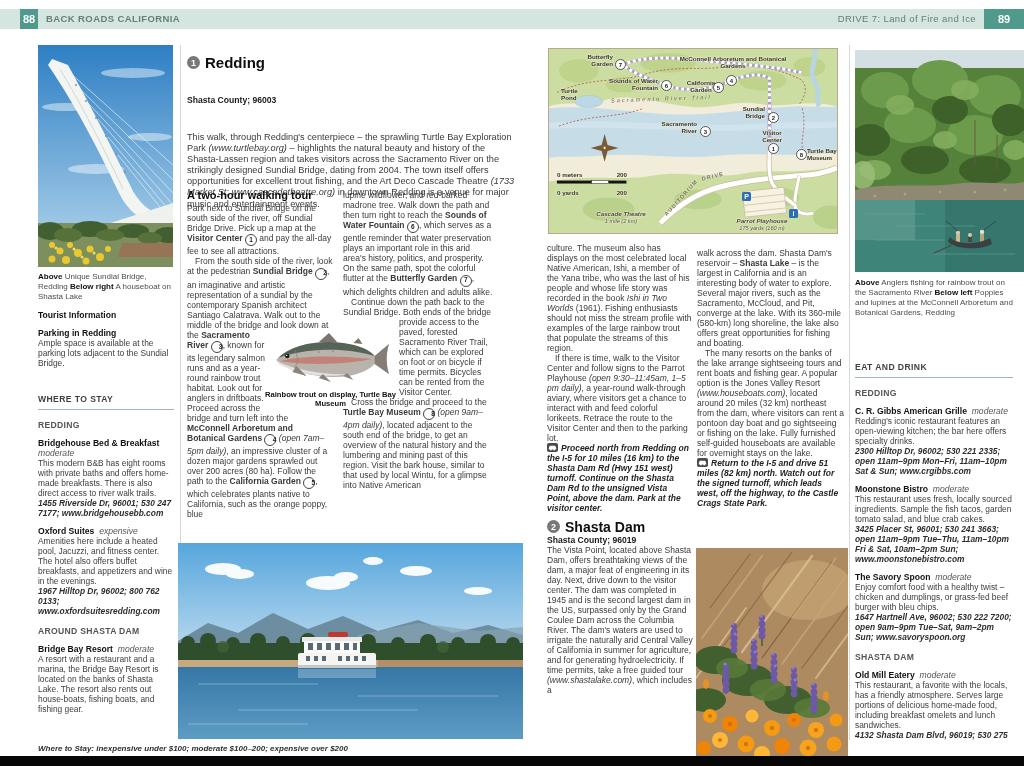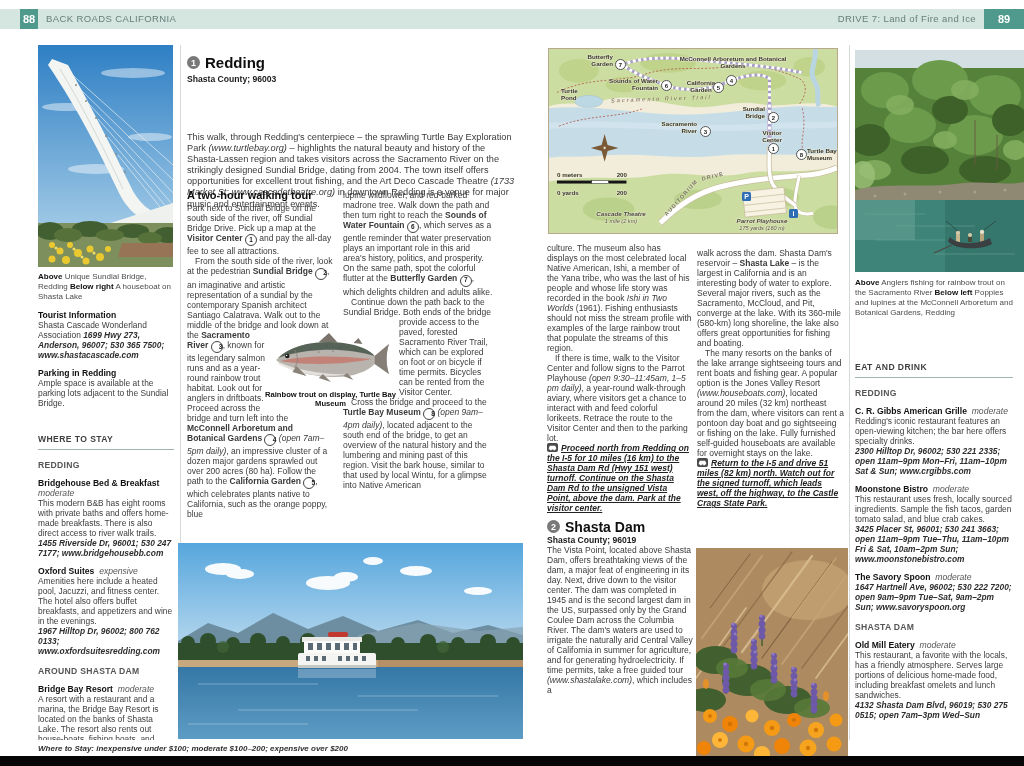--- a/index.html
+++ b/index.html
@@ -5,21 +5,21 @@
   html,body{margin:0;padding:0;background:#9a9a9a;}
   #page{position:relative;width:1024px;height:766px;background:#ffffff;overflow:hidden;
         font-family:"Liberation Sans",sans-serif;color:#3a3a3a;}
   
   .hbar{position:absolute;left:0;top:9px;width:1024px;height:20px;background:#d5e5df;}
   .tab{position:absolute;top:0;height:20px;background:#4f9a8c;color:#fff;font-weight:bold;
        font-size:11px;display:flex;align-items:center;justify-content:center;}
   .tab-l{left:20px;width:18px;}
   .tab-r{right:0;width:40px;}
   .htitle{position:absolute;top:0;height:20px;line-height:20px;font-size:9.5px;color:#66807a;letter-spacing:.4px;}
-  .ht-l{left:46px;}
+  .ht-l{left:46px;font-weight:bold;}
   .ht-r{right:48px;text-align:center;}
   
   .vrule{position:absolute;top:45px;width:1px;height:695px;background:#d4dbd7;}
   
   .photo{position:absolute;overflow:hidden;}
   
   .sidebar{position:absolute;font-size:8.4px;line-height:10px;}
   .cap{margin:0;font-size:8px;line-height:10px;color:#4c4c4c;}
   .cap b{color:#111;}
   .shead{margin:14px 0 0 0;font-weight:bold;font-size:8.6px;letter-spacing:.4px;color:#3f3f3f;
@@ -29,33 +29,33 @@
   .ssub{margin:10px 0 0 0;font-weight:bold;font-size:8.6px;color:#555;letter-spacing:.3px;}
   .ename{margin:8px 0 0 0;font-weight:bold;font-size:8.6px;color:#111;}
   .eprice{font-weight:normal;font-style:italic;color:#555;}
   .etext{margin:0;color:#3c3c3c;}
   .eaddr{margin:0;font-weight:bold;font-style:italic;color:#2e2e2e;}
   
   .sech{position:absolute;display:flex;align-items:center;gap:5px;}
   .snum{width:13px;height:13px;border-radius:50%;background:#787878;color:#fff;font-size:9px;
         font-weight:bold;display:inline-flex;align-items:center;justify-content:center;flex:0 0 13px;}
   .stitle{font-weight:bold;font-size:15px;color:#0f0f0f;}
-  .county{position:absolute;font-weight:bold;font-size:8.6px;color:#1a1a1a;}
+  .county{position:absolute;font-weight:bold;font-size:8.6px;color:#1a1a1a;margin-top:21px;}
   .body{font-size:8.5px;line-height:10px;color:#3a3a3a;text-align:left;}
   .intro{position:absolute;font-size:9.2px;line-height:11.1px;}
   .tourh{position:absolute;font-weight:bold;font-size:11px;color:#0f0f0f;}
   .col{position:absolute;overflow:hidden;}
   .col p{margin:0;}
   .col p.ind{text-indent:8px;}
   .rn{display:inline-flex;width:10px;height:10px;border:1px solid #444;border-radius:50%;background:#fff;
       font-size:6.5px;font-weight:bold;color:#222;align-items:center;justify-content:center;
       vertical-align:-1px;line-height:1;}
   .fsr{float:right;width:58px;height:76px;margin-left:4px;}
   .fsl{float:left;width:52px;height:74px;margin-right:4px;}
-  .drv{font-weight:bold;font-style:italic;color:#222;margin-top:2px;text-decoration:underline;}
+  .drv{font-weight:bold;font-style:italic;color:#222;margin-top:2px;}
   .dicon{display:inline-block;width:11px;height:9px;background:#4a4a4a;border-radius:2px;vertical-align:-1px;margin-right:3px;}
   .sech2{display:flex;align-items:center;gap:5px;margin:7px 0 2px 0;}
   .county2{font-weight:bold;font-size:8.6px;color:#1a1a1a;margin:0 0 2px 0;}
   .fishbox{position:absolute;}
   .fishcap{position:absolute;font-weight:bold;font-size:7.6px;line-height:9px;text-align:center;color:#111;}
   
   .map{position:absolute;left:548px;top:48px;width:290px;height:186px;background:#f2edda;
        border:1px solid #b9a98c;box-sizing:border-box;}
   .ml{position:absolute;font-size:6.2px;font-weight:bold;line-height:7px;color:#35352a;
       text-shadow:0 0 2px #f2edda,0 0 2px #f2edda,0 0 1px #f2edda;}
@@ -154,21 +154,20 @@
           <circle cx="36" cy="204" r="1.5"></circle>
           <circle cx="56" cy="208" r="1.5"></circle>
           <circle cx="44" cy="212" r="1.5"></circle>
       </g>
     </svg>
   </div>
 
   <div class="sidebar" style="left:38px;top:272px;width:136px;height:468px;overflow:hidden;">
     <p class="cap"><b>Above</b><span> Unique Sundial Bridge, Redding </span><b>Below right</b><span> A houseboat on Shasta Lake</span></p>
     <p class="ename">Tourist Information</p>
-    <p class="etext"><span>Shasta Cascade Wonderland Association </span><span class="eaddr" style="display:inline">1699 Hwy 273, Anderson, 96007; 530 365 7500; www.shastacascade.com</span></p>
     <p class="ename">Parking in Redding</p>
     <p class="etext">Ample space is available at the parking lots adjacent to the Sundial Bridge.</p>
     <div class="shead gap1">WHERE TO STAY</div>
     <p class="ssub">REDDING</p>
     <p class="ename"><span>Bridgehouse Bed &amp; Breakfast</span><br><span class="eprice">moderate</span></p>
     <p class="etext">This modern B&amp;B has eight rooms with private baths and offers home-made breakfasts. There is also direct access to river walk trails.</p>
     <p class="eaddr">1455 Riverside Dr, 96001; 530 247 7177; www.bridgehousebb.com</p>
     <p class="ename"><span>Oxford Suites</span>&nbsp;&nbsp;<span class="eprice">expensive</span></p>
     <p class="etext">Amenities here include a heated pool, Jacuzzi, and fitness center. The hotel also offers buffet breakfasts, and appetizers and wine in the evenings.</p>
     <p class="eaddr">1967 Hilltop Dr, 96002; 800 762 0133; www.oxfordsuitesredding.com</p>
@@ -593,20 +592,21 @@
     <p class="cap"><b>Above</b><span> Anglers fishing for rainbow trout on the Sacramento River </span><b>Below left</b><span> Poppies and lupines at the McConnell Arboretum and Botanical Gardens, Redding</span></p>
     <div class="shead gap2">EAT AND DRINK</div>
     <p class="ssub">REDDING</p>
     <p class="ename"><span>C. R. Gibbs American Grille</span>&nbsp;&nbsp;<span class="eprice">moderate</span></p>
     <p class="etext">Redding's iconic restaurant features an open-viewing kitchen; the bar here offers specialty drinks.</p>
     <p class="eaddr">2300 Hilltop Dr, 96002; 530 221 2335; open 11am–9pm Mon–Fri, 11am–10pm Sat &amp; Sun; www.crgibbs.com</p>
     <p class="ename"><span>Moonstone Bistro</span>&nbsp;&nbsp;<span class="eprice">moderate</span></p>
     <p class="etext">This restaurant uses fresh, locally sourced ingredients. Sample the fish tacos, garden tomato salad, and blue crab cakes.</p>
     <p class="eaddr">3425 Placer St, 96001; 530 241 3663; open 11am–9pm Tue–Thu, 11am–10pm Fri &amp; Sat, 10am–2pm Sun; www.moonstonebistro.com</p>
     <p class="ename"><span>The Savory Spoon</span>&nbsp;&nbsp;<span class="eprice">moderate</span></p>
+    <p class="etext">Enjoy comfort food with a healthy twist – chicken and dumplings, or grass-fed beef burger with bleu chips.</p>
     <p class="eaddr">1647 Hartnell Ave, 96002; 530 222 7200; open 9am–9pm Tue–Sat, 9am–2pm Sun; www.savoryspoon.org</p>
     <p class="ssub">SHASTA DAM</p>
     <p class="ename"><span>Old Mill Eatery</span>&nbsp;&nbsp;<span class="eprice">moderate</span></p>
     <p class="etext">This restaurant, a favorite with the locals, has a friendly atmosphere. Serves large portions of delicious home-made food, including breakfast omelets and lunch sandwiches.</p>
     <p class="eaddr">4132 Shasta Dam Blvd, 96019; 530 275 0515; open 7am–3pm Wed–Sun</p>
   </div>
 
   <div class="footer">Where to Stay: inexpensive under $100; moderate $100–200; expensive over $200</div>
   <div class="bottom-edge"></div>
 

